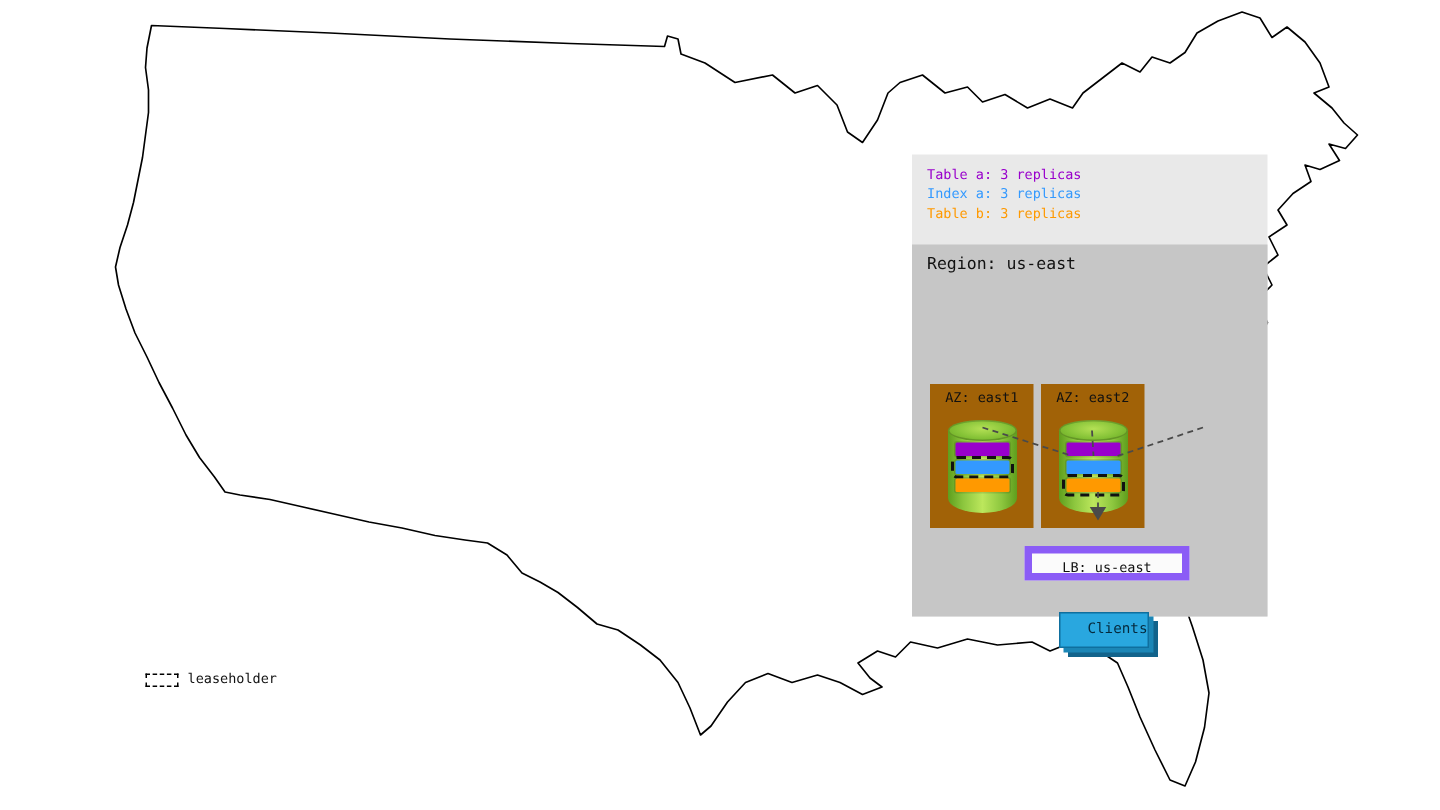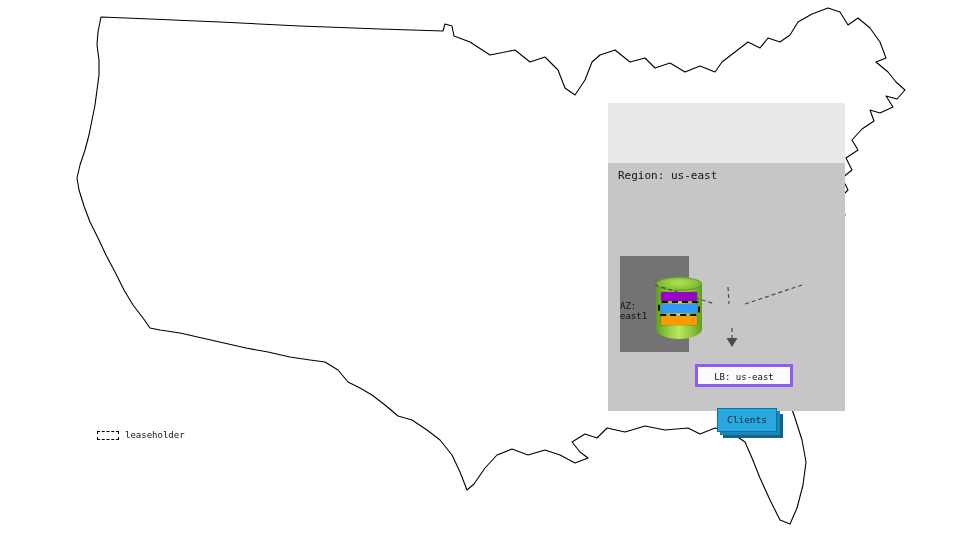--- a/index.html
+++ b/index.html
@@ -20,21 +20,21 @@
 
   .region {
     position:absolute; left:0; top:60px; width:237px; height:248px;
     background:#c6c6c6;
     text-decoration:underline;
   }
   .region-label { position:absolute; left:10px; top:6px; font-size:11px; }
 
   .az {
     position:absolute; top:93px; width:69px; height:96px;
-    background:#737373; display:flex; flex-direction:row; align-items:center;
+    background:#a16207; display:flex; flex-direction:column; align-items:center;
   }
   .az.a0 { left:12px; } .az.a1 { left:86px; } .az.a2 { left:160px; }
   .az-label { font-size:9px; margin-top:5px; height:11px; }
 
   .cyl { position:relative; width:46px; height:62px; margin-top:8px; }
   .cyl-body {
     position:absolute; top:7px; left:0; width:46px; bottom:0;
     background:linear-gradient(90deg,#5f9e1d 0%,#8cc63e 22%,#bce75c 50%,#8cc63e 78%,#5f9e1d 100%);
     border-radius:0 0 23px 23px / 0 0 10px 10px;
   }
@@ -44,37 +44,37 @@
     box-shadow:inset 0 0 0 1px rgba(0,0,0,0.18);
   }
   .band {
     position:absolute; left:5px; width:36px; height:9px; border-radius:1px;
     z-index:2; box-shadow:0 0 0 1px rgba(0,0,0,0.12);
   }
   .band.b0 { top:15px; } .band.b1 { top:27px; } .band.b2 { top:39px; }
   .band.leaseholder { outline:2px dashed #111; outline-offset:1px; }
 
   .lb-box {
-    position:absolute; left:75px; top:201px; width:98px; height:23px;
-    background:#fbfbfb; border:3px solid #8b5cf6; box-sizing:border-box;
-    font-size:9px; line-height:21px; text-align:center;margin-left:12px;
+    position:absolute; left:75px; top:201px; width:110px; height:23px;
+    background:#fbfbfb; border:5px solid #8b5cf6; box-sizing:border-box;
+    font-size:9px; line-height:21px; text-align:center;
   }
   .clients-box {
-    position:absolute; left:109px; top:245px; width:60px; height:24px;
+    position:absolute; left:98px; top:245px; width:60px; height:24px;
     background:#29a7df; border:1px solid #0f6f9e; box-sizing:border-box;
     box-shadow:3px 3px 0 #1b86b6, 6px 6px 0 #12638b;
-    font-size:9.5px; line-height:22px; text-align:center; color:#05293c;
+    font-size:9.5px; line-height:22px; text-align:right; color:#05293c;
   }
 
   
   svg.wires { position:absolute; left:0; top:0; z-index:2; pointer-events:none; }
 
   
   .lh-key {
-    position:absolute; left:97px; top:430px; z-index:1;
+    position:absolute; left:97px; top:448px; z-index:1;
     display:flex; align-items:center;
   }
   .lh-swatch {
     width:22px; height:9px; border:1.5px dashed #000; background:#fff;
     box-sizing:border-box; margin-right:6px;
   }
   .lh-label { font-size:9px; }
 </style>
 </head>
 <body>
@@ -97,35 +97,50 @@
          L545,450 L528,455 L512,449 L497,455 L485,468 L474,484 L467,490 L460,472
          L452,455 L440,440 L427,430 L412,420 L398,416 L385,405 L372,395 L360,388
          L348,382 L338,370 L325,362 L310,360 L290,357 L268,352 L246,348 L224,343
          L202,338 L180,333 L160,330 L150,328 L143,318 L133,305 L124,290 L115,272
          L106,255 L98,238 L90,222 L84,206 L79,190 L77,178 L80,165 L85,150 L89,135
          L92,120 L95,105 L97,90 L99,75 L99,60 L97,45 L98,32 Z"></path>
   </svg>
 
   <div class="panel">
 
+    <div class="legend">
+      <div class="legend-item" style="color: rgb(153, 0, 204);">Table a: 3 replicas</div>
+      <div class="legend-item" style="color: rgb(51, 153, 255);">Index a: 3 replicas</div>
+      <div class="legend-item" style="color: rgb(255, 153, 0);">Table b: 3 replicas</div>
+    </div>
 
     <div class="region">
       <div class="region-label">Region: us-east</div>
 
       <div class="az a0">
         <div class="az-label">AZ: east1</div>
         <div class="cyl">
           <div class="cyl-body"></div>
           <div class="cyl-top"></div>
           <div class="band b0" style="background: rgb(153, 0, 204);"></div>
           <div class="band b1 leaseholder" style="background: rgb(51, 153, 255);"></div>
           <div class="band b2" style="background: rgb(255, 153, 0);"></div>
         </div>
       </div>
 
+      <div class="az a1">
+        <div class="az-label">AZ: east2</div>
+        <div class="cyl">
+          <div class="cyl-body"></div>
+          <div class="cyl-top"></div>
+          <div class="band b0" style="background: rgb(153, 0, 204);"></div>
+          <div class="band b1" style="background: rgb(51, 153, 255);"></div>
+          <div class="band b2 leaseholder" style="background: rgb(255, 153, 0);"></div>
+        </div>
+      </div>
 
 
       <div class="lb-box">
         <span>LB: us-east</span>
       </div>
 
       <div class="clients-box">
         <span>Clients</span>
       </div>
     </div>

